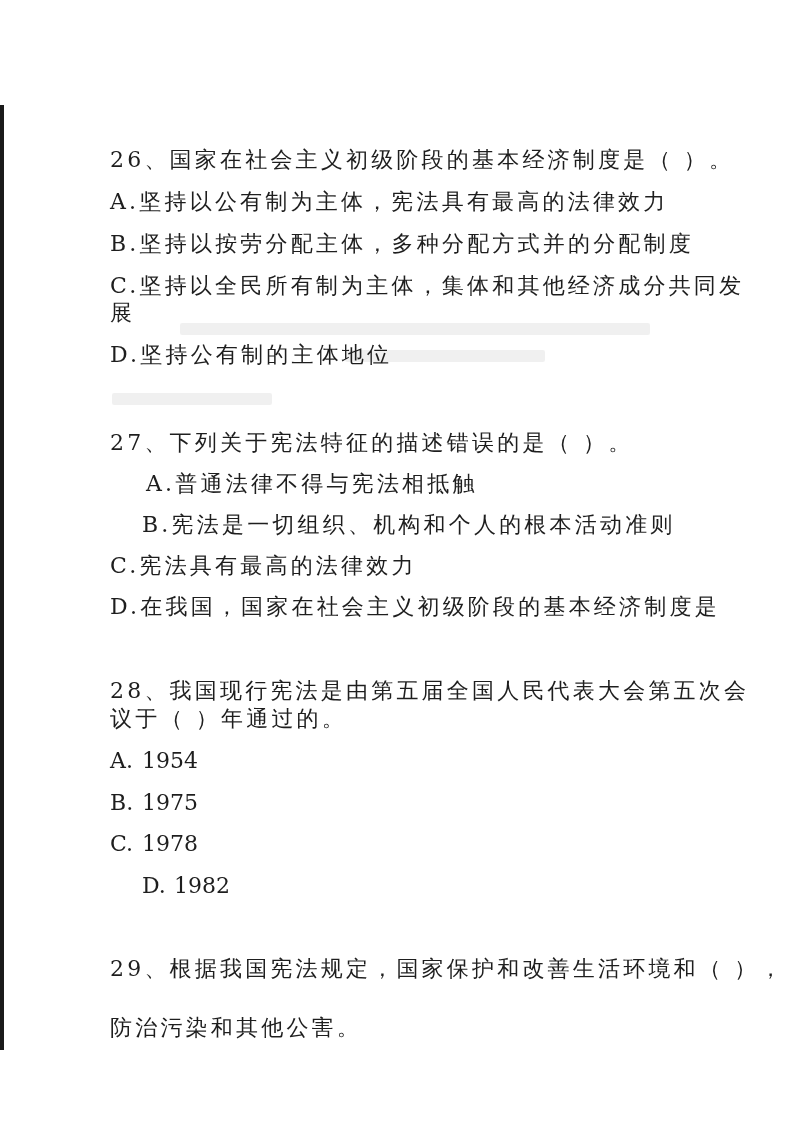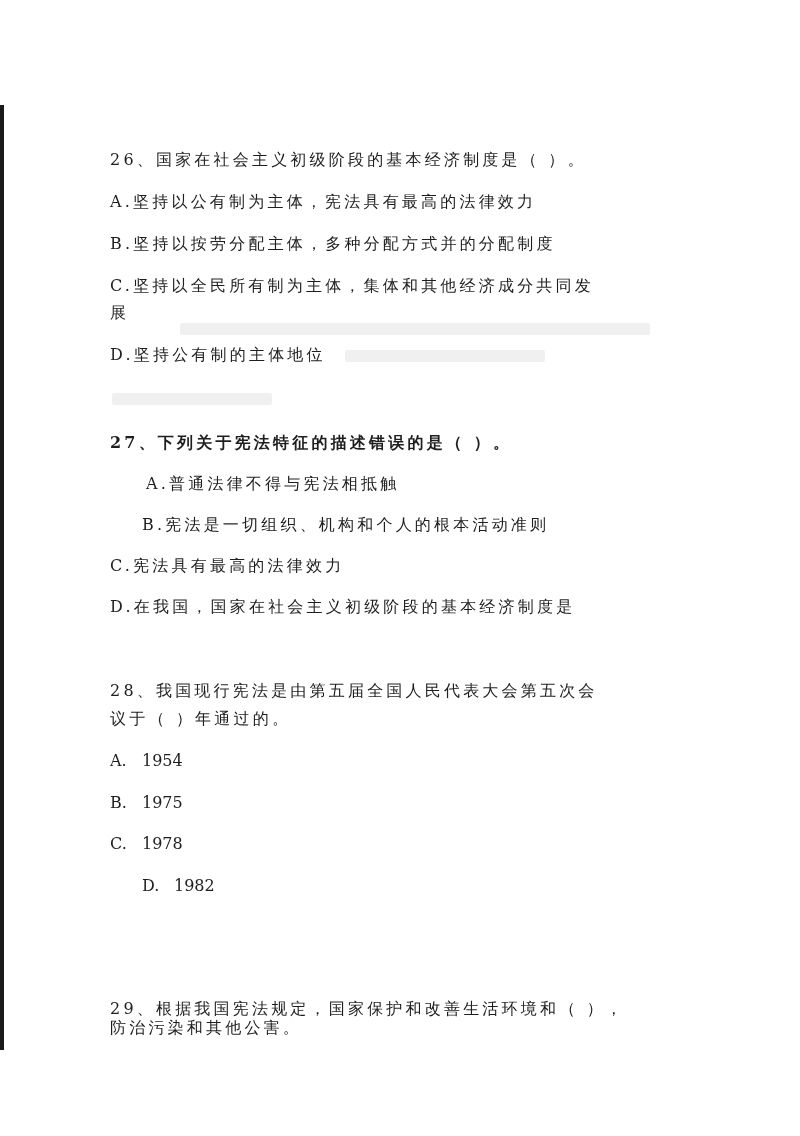--- a/index.html
+++ b/index.html
@@ -26,21 +26,21 @@
     .bleed {
       position: absolute;
       height: 12px;
       background: #e9e9e9;
       border-radius: 2px;
       opacity: 0.7;
     }
     .line {
       position: absolute;
       left: 110px;
-      font-size: 16px;
+      font-size: 22px;
       letter-spacing: 3.2px;
       line-height: 24px;
       white-space: nowrap;
     }
     .opt-year {
       letter-spacing: 0;
     }
     .opt-year .lbl {
       display: inline-block;
       width: 32px;
@@ -60,21 +60,21 @@
   <div>
     <div class="line" style="top:148px;">26、国家在社会主义初级阶段的基本经济制度是（ ）。</div>
     <div class="line" style="top:190px;">A.坚持以公有制为主体，宪法具有最高的法律效力</div>
     <div class="line" style="top:232px;">B.坚持以按劳分配主体，多种分配方式并的分配制度</div>
     <div class="line" style="top:274px;">C.坚持以全民所有制为主体，集体和其他经济成分共同发</div>
     <div class="line" style="top:301px;">展</div>
     <div class="line" style="top:343px;">D.坚持公有制的主体地位</div>
   </div>
 
   <div>
-    <div class="line" style="top:431px;font-weight:bold;">27、下列关于宪法特征的描述错误的是（ ）。</div>
+    <div class="line" style="top:431px;">27、下列关于宪法特征的描述错误的是（ ）。</div>
     <div class="line" style="top:472px;margin-left:36px;">A.普通法律不得与宪法相抵触</div>
     <div class="line" style="top:513px;margin-left:32px;">B.宪法是一切组织、机构和个人的根本活动准则</div>
     <div class="line" style="top:554px;">C.宪法具有最高的法律效力</div>
     <div class="line" style="top:595px;">D.在我国，国家在社会主义初级阶段的基本经济制度是</div>
   </div>
 
   <div>
     <div class="line" style="top:679px;">28、我国现行宪法是由第五届全国人民代表大会第五次会</div>
     <div class="line" style="top:707px;">议于（ ）年通过的。</div>
     <div class="line opt-year" style="top:749px;">
@@ -85,17 +85,17 @@
     </div>
     <div class="line opt-year" style="top:832px;">
       <span class="lbl">C.</span><span>1978</span>
     </div>
     <div class="line opt-year" style="top:874px;margin-left:32px;">
       <span class="lbl">D.</span><span>1982</span>
     </div>
   </div>
 
   <div>
-    <div class="line" style="top:957px;margin-top:40px;">29、根据我国宪法规定，国家保护和改善生活环境和（ ），</div>
+    <div class="line" style="top:957px;">29、根据我国宪法规定，国家保护和改善生活环境和（ ），</div>
     <div class="line" style="top:1016px;">防治污染和其他公害。</div>
   </div>
 
 </div>
 
 </body></html>

